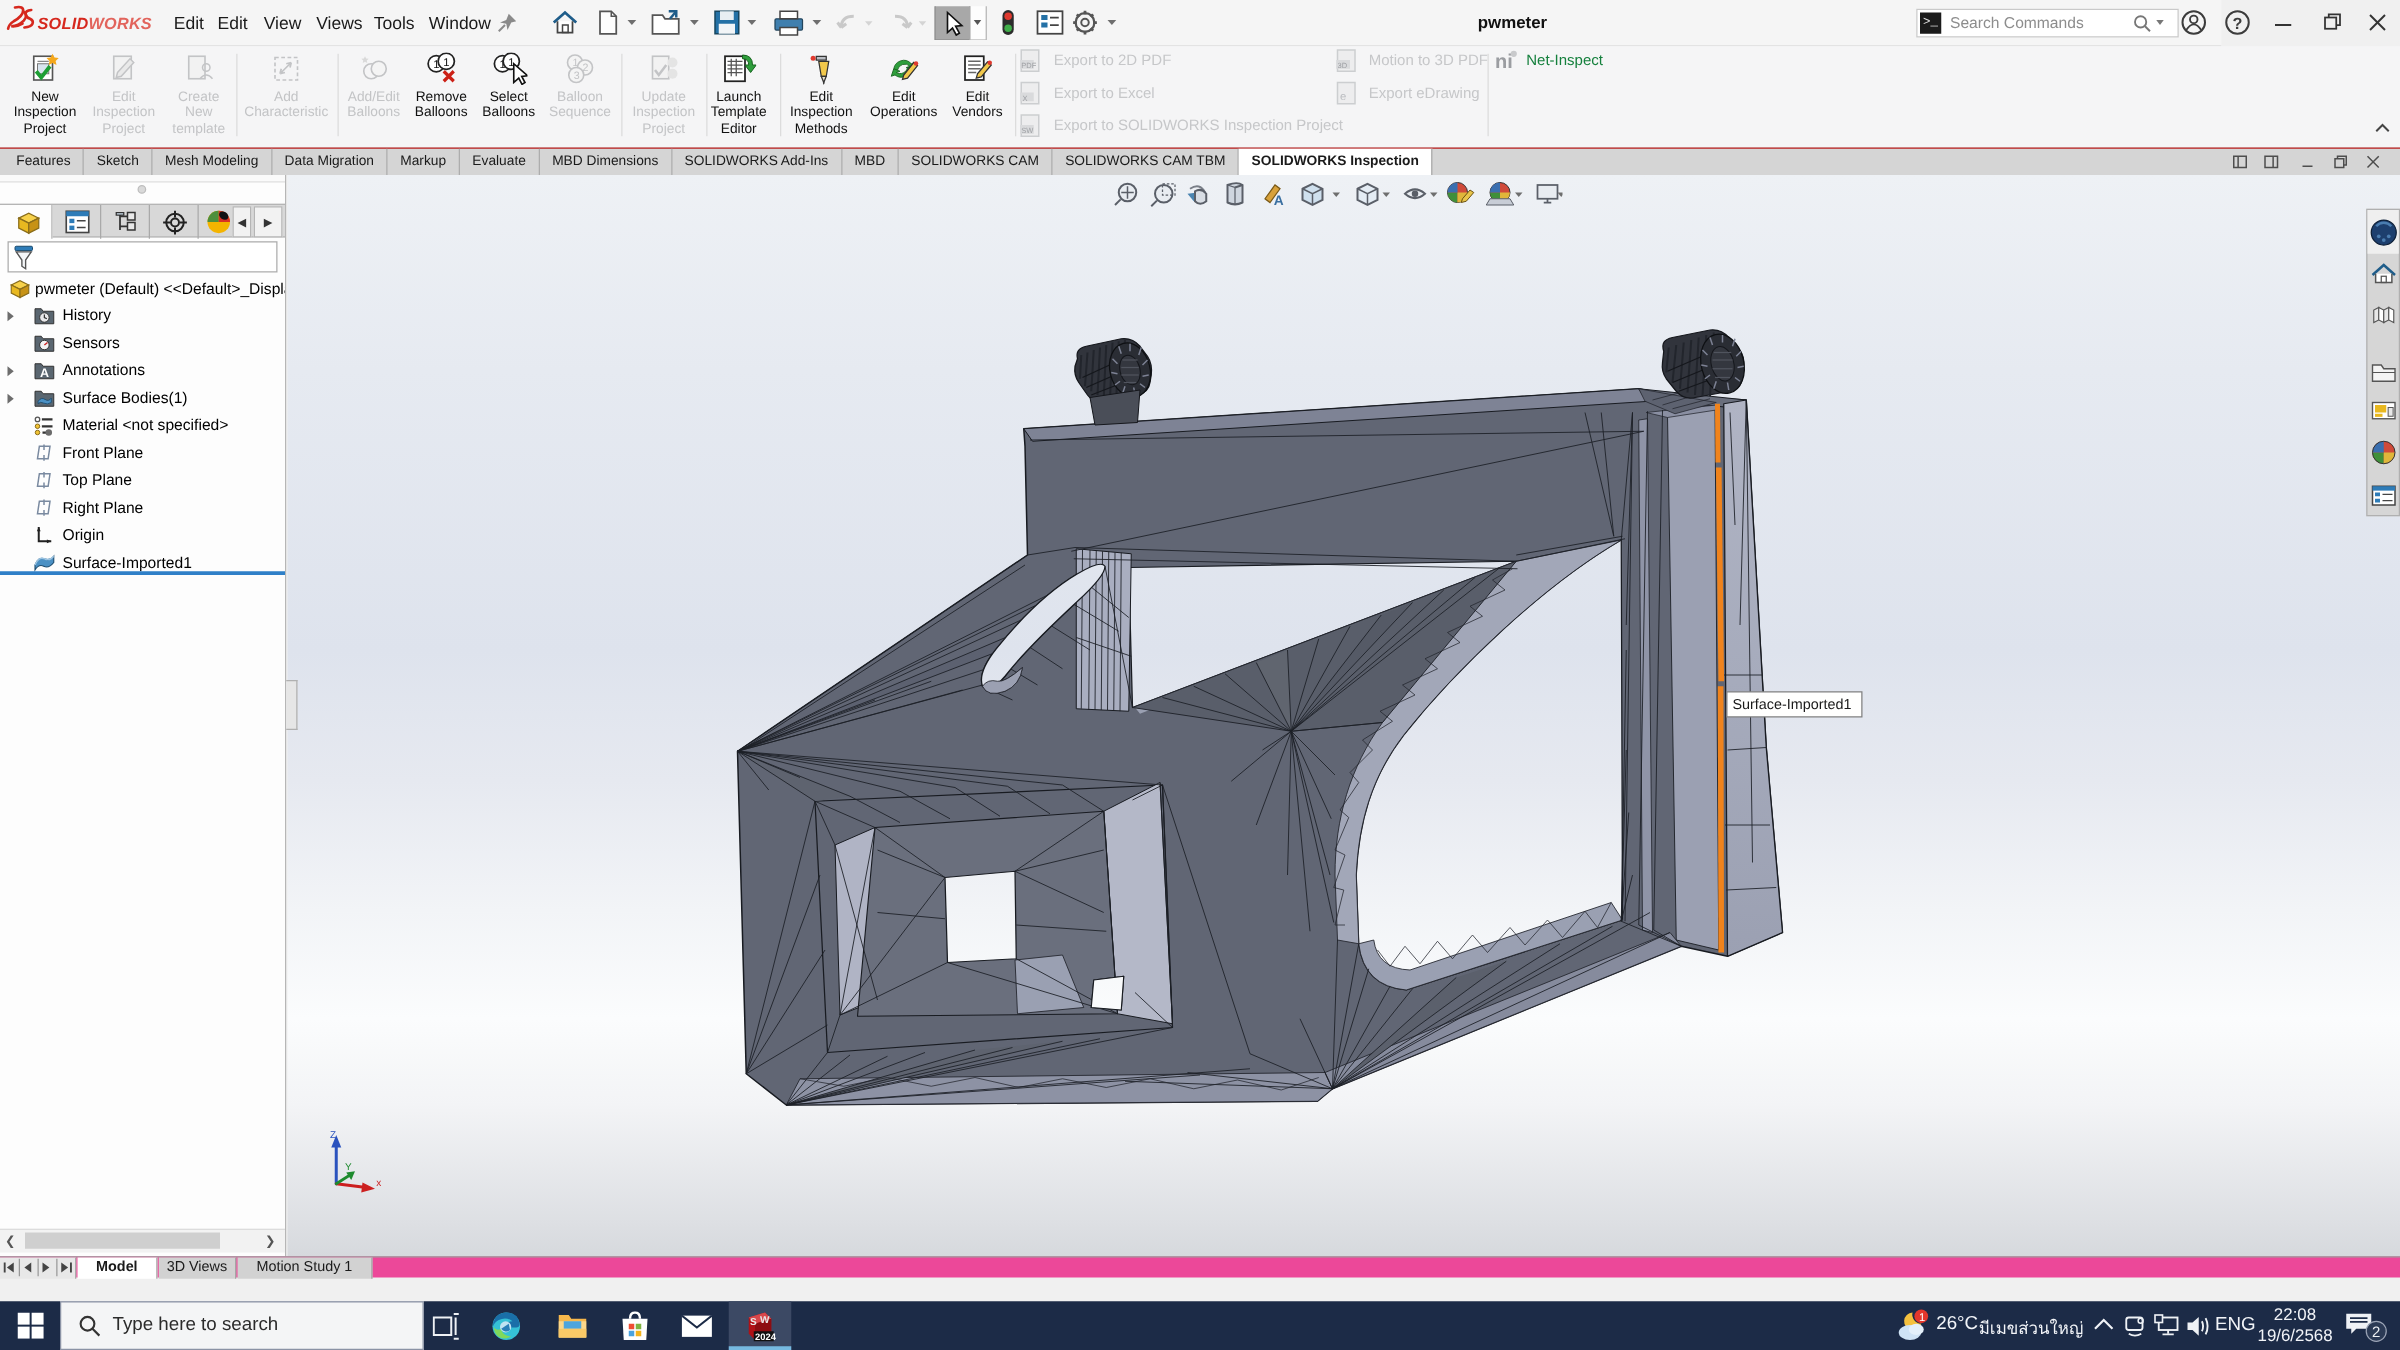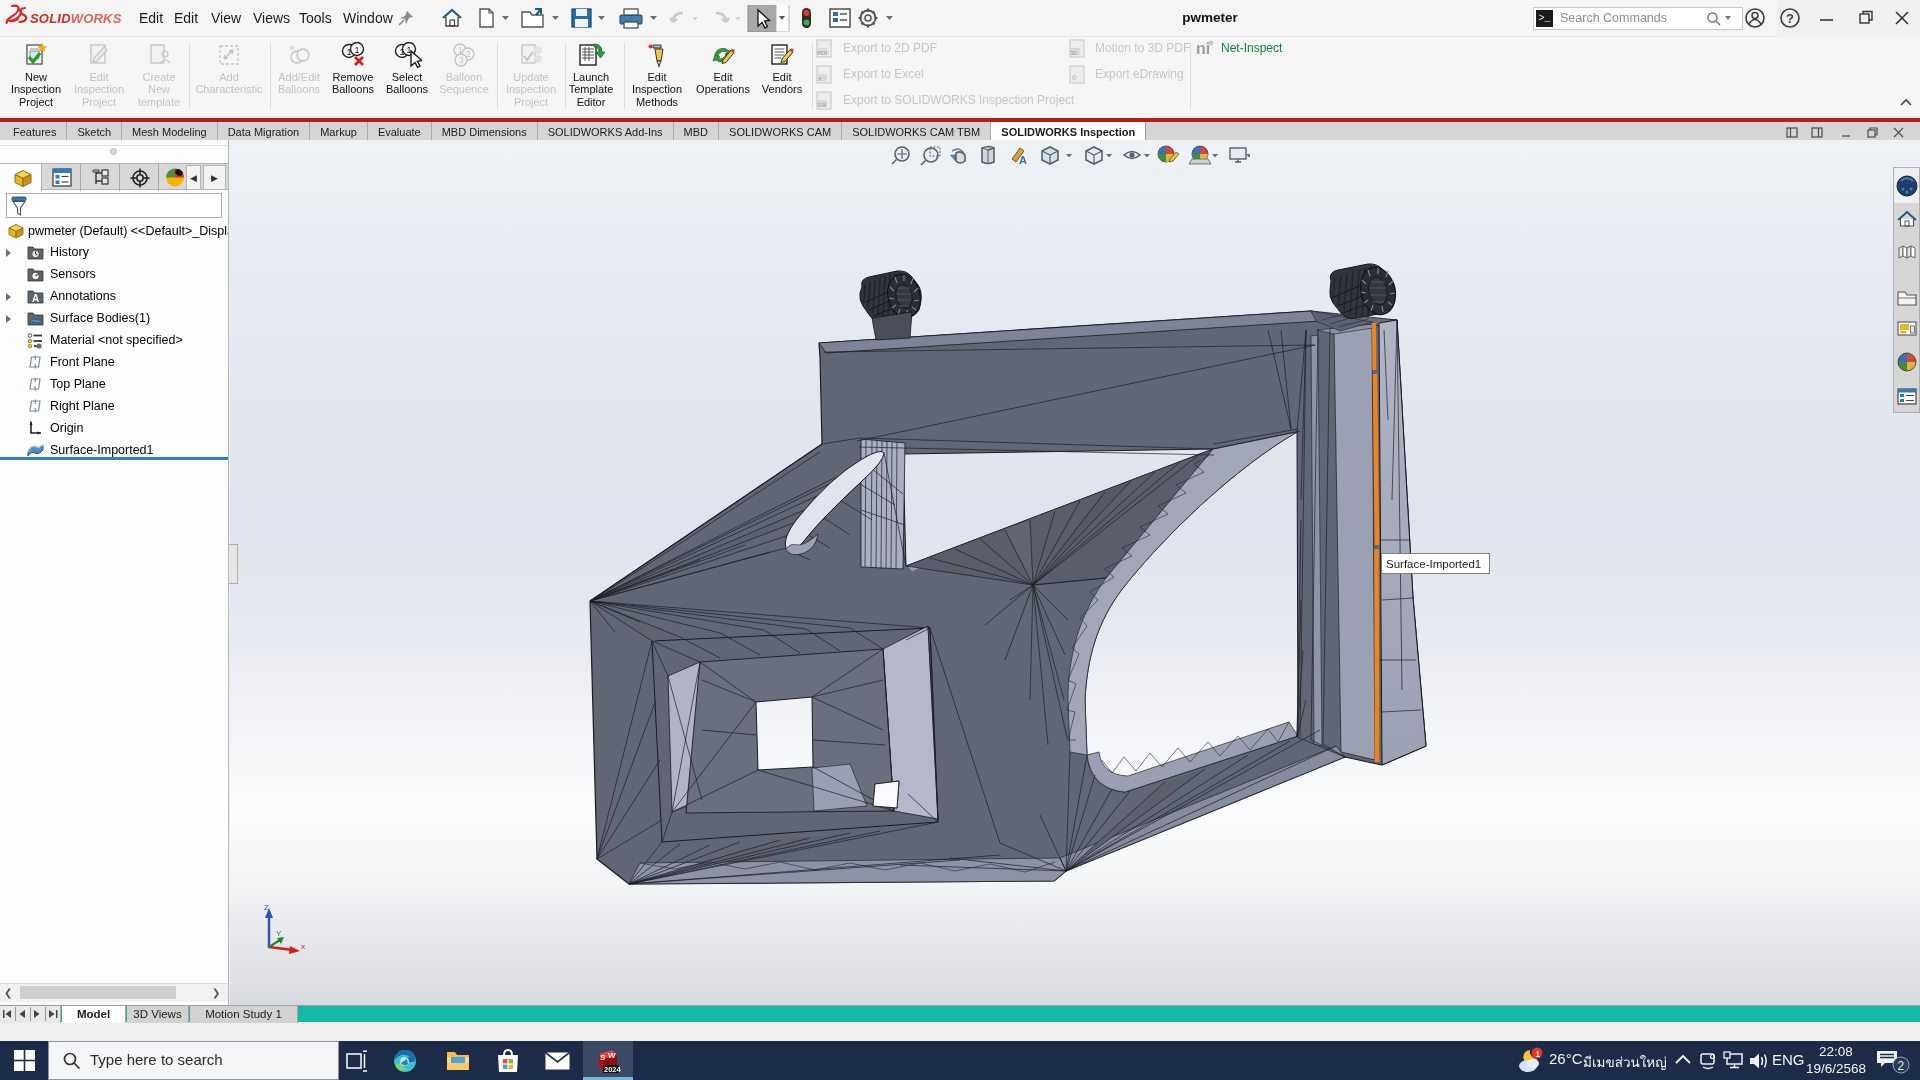--- a/index.html
+++ b/index.html
@@ -12,36 +12,36 @@
 .menu { position:absolute; top:0; height:36px; line-height:36px; font-size:14px; color:#1a1a1a; }
 
 
 #ribbon { position:absolute; left:0; top:37px; width:1920px; height:81px; background:#f5f5f6; }
 .rbtn { position:absolute; top:3px; text-align:center; font-size:11px; line-height:12.5px; color:#111; }
 .rbtn.dis { color:#c3c4c6; }
 .rsep { position:absolute; top:6px; width:1px; height:66px; background:#dcdcdc; }
 .rexp { position:absolute; height:26px; font-size:12px; color:#c6c7c9; line-height:26px; white-space:nowrap; }
 
 
-#tabbar { position:absolute; left:0; top:118px; width:1920px; height:22px; background:#d5d5d5; border-top:4px solid #b91c1c; }
+#tabbar { position:absolute; left:0; top:118px; width:1920px; height:22px; background:#d5d5d5; border-top:1px solid #b91c1c; }
 .tab { position:absolute; top:0; height:22px; line-height:21px; font-size:11px; color:#1a1a1a; padding:0 10px; border-right:1px solid #adadad; }
 .tab.active { background:#fff; font-weight:bold; border-right:1px solid #9a9a9a; }
 
 
 #lpanel { position:absolute; left:0; top:140px; width:229px; height:865px; background:#fdfdfd; border-right:1px solid #b6b6b6; overflow:hidden; }
 .trow { position:absolute; left:0; width:229px; height:22px; font-size:12.5px; color:#000; white-space:nowrap; }
 .trow .lbl { position:absolute; left:50px; top:3px; }
 .arr { position:absolute; left:6px; top:7px; width:0; height:0; border-left:5px solid #6d6d6d; border-top:4px solid transparent; border-bottom:4px solid transparent; }
 
 
 #viewport { position:absolute; left:230px; top:140px; width:1690px; height:865px;
   background:linear-gradient(to bottom,#eef1f5 0%,#e6eaf1 18%,#dee3ed 44%,#e6e9f0 56%,#f2f4f7 68%,#fbfcfd 78%,#f3f4f6 86%,#dddfe3 97%,#d6d9dd 100%); }
 
 
-#mtabs { position:absolute; left:0; top:1005px; width:1920px; height:17px; background:#14b8a6; border-top:1px solid #9e9e9e; }
+#mtabs { position:absolute; left:0; top:1005px; width:1920px; height:17px; background:#ec4899; border-top:1px solid #9e9e9e; }
 .mtab { position:absolute; top:0; height:17px; line-height:16px; font-size:11.5px; color:#1a1a1a; text-align:center; background:#d2d2d2; border-right:1px solid #a5a5a5; }
 #statusbar { position:absolute; left:0; top:1022px; width:1920px; height:19px; background:#f2f2f2; border-top:1px solid #d9d9d9; font-size:12px; color:#1a1a1a; }
 #taskbar { position:absolute; left:0; top:1041px; width:1920px; height:39px; background:#1c2b47; }
 </style>
 </head>
 <body>
 <div id="app">
   <div id="titlebar">
 
     <svg class="abs" style="left:0;top:0" width="140" height="36" viewBox="0 0 140 36">

